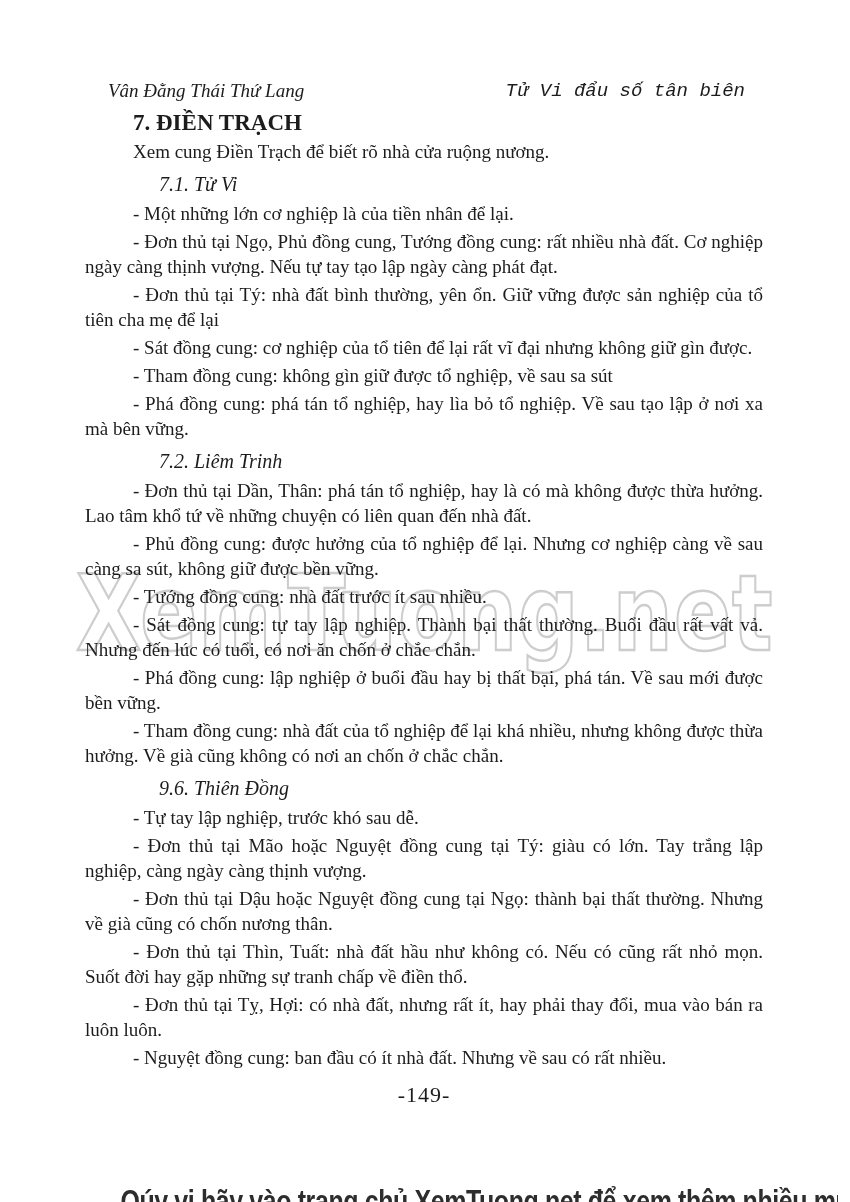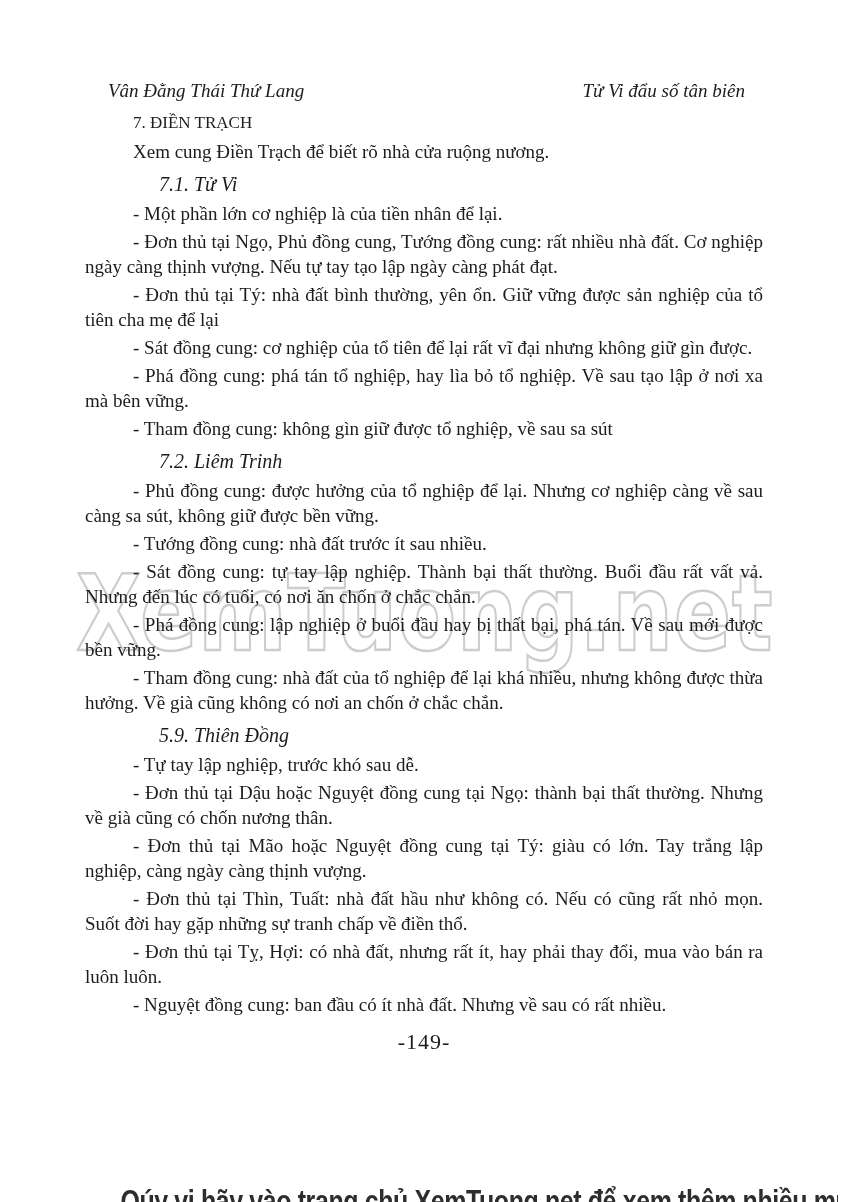--- a/index.html
+++ b/index.html
@@ -18,21 +18,21 @@
     top: 55px;
     left: 85px;
     width: 680px;
     display: flex;
     justify-content: space-between;
     font-style: italic;
     font-size: 19px;
     z-index: 2;
   }
   .running-header .hdr-left  { padding-left: 23px; }
-  .running-header .hdr-right { padding-right: 20px; }
+  .running-header .hdr-right { padding-right: 20px; font-family: Liberation Mono, monospace; }
   .watermark {
     position: absolute;
     top: 536px;
     left: 76px;
     z-index: 1;
     font-family: "DejaVu Sans", sans-serif;
     font-weight: bold;
     font-size: 106px;
     line-height: 1;
     white-space: nowrap;
@@ -44,22 +44,22 @@
     pointer-events: none;
   }
   .content {
     position: absolute;
     top: 84px;
     left: 85px;
     width: 678px;
     z-index: 2;
   }
   .doc-title {
-    font-size: 17px;
-    font-weight: normal;
+    font-size: 23px;
+    font-weight: bold;
     margin: 0 0 0 48px;
     line-height: 27px;
   }
   .section-heading {
     font-size: 20px;
     font-weight: normal;
     font-style: italic;
     margin: 7px 0 0 74px;
     line-height: 27px;
   }
@@ -106,38 +106,39 @@
     <span class="hdr-right">Tử Vi đẩu số tân biên</span>
   </div>
 
   <div class="watermark">XemTuong.net</div>
 
   <div class="content">
     <div class="doc-title">7. ĐIỀN TRẠCH</div>
     <p class="para">Xem cung Điền Trạch để biết rõ nhà cửa ruộng nương.</p>
 
     <div class="section-heading">7.1. Tử Vi</div>
-    <p class="para">- Một phần lớn cơ nghiệp là của tiền nhân để lại.</p>
+    <p class="para">- Một những lớn cơ nghiệp là của tiền nhân để lại.</p>
     <p class="para">- Đơn thủ tại Ngọ, Phủ đồng cung, Tướng đồng cung: rất nhiều nhà đất. Cơ nghiệp ngày càng thịnh vượng. Nếu tự tay tạo lập ngày càng phát đạt.</p>
     <p class="para">- Đơn thủ tại Tý: nhà đất bình thường, yên ổn. Giữ vững được sản nghiệp của tổ tiên cha mẹ để lại</p>
     <p class="para">- Sát đồng cung: cơ nghiệp của tổ tiên để lại rất vĩ đại nhưng không giữ gìn được.</p>
+    <p class="para">- Tham đồng cung: không gìn giữ được tổ nghiệp, về sau sa sút</p>
     <p class="para">- Phá đồng cung: phá tán tổ nghiệp, hay lìa bỏ tổ nghiệp. Về sau tạo lập ở nơi xa mà bên vững.</p>
-    <p class="para">- Tham đồng cung: không gìn giữ được tổ nghiệp, về sau sa sút</p>
 
     <div class="section-heading">7.2. Liêm Trinh</div>
+    <p class="para">- Đơn thủ tại Dần, Thân: phá tán tổ nghiệp, hay là có mà không được thừa hưởng. Lao tâm khổ tứ về những chuyện có liên quan đến nhà đất.</p>
     <p class="para">- Phủ đồng cung: được hưởng của tổ nghiệp để lại. Nhưng cơ nghiệp càng về sau càng sa sút, không giữ được bền vững.</p>
     <p class="para">- Tướng đồng cung: nhà đất trước ít sau nhiều.</p>
     <p class="para">- Sát đồng cung: tự tay lập nghiệp. Thành bại thất thường. Buổi đầu rất vất vả. Nhưng đến lúc có tuổi, có nơi ăn chốn ở chắc chắn.</p>
     <p class="para">- Phá đồng cung: lập nghiệp ở buổi đầu hay bị thất bại, phá tán. Về sau mới được bền vững.</p>
     <p class="para">- Tham đồng cung: nhà đất của tổ nghiệp để lại khá nhiều, nhưng không được thừa hưởng. Về già cũng không có nơi an chốn ở chắc chắn.</p>
 
-    <div class="section-heading">5.9. Thiên Đồng</div>
+    <div class="section-heading">9.6. Thiên Đồng</div>
     <p class="para">- Tự tay lập nghiệp, trước khó sau dễ.</p>
+    <p class="para">- Đơn thủ tại Mão hoặc Nguyệt đồng cung tại Tý: giàu có lớn. Tay trắng lập nghiệp, càng ngày càng thịnh vượng.</p>
     <p class="para">- Đơn thủ tại Dậu hoặc Nguyệt đồng cung tại Ngọ: thành bại thất thường. Nhưng về già cũng có chốn nương thân.</p>
-    <p class="para">- Đơn thủ tại Mão hoặc Nguyệt đồng cung tại Tý: giàu có lớn. Tay trắng lập nghiệp, càng ngày càng thịnh vượng.</p>
     <p class="para">- Đơn thủ tại Thìn, Tuất: nhà đất hầu như không có. Nếu có cũng rất nhỏ mọn. Suốt đời hay gặp những sự tranh chấp về điền thổ.</p>
     <p class="para">- Đơn thủ tại Tỵ, Hợi: có nhà đất, nhưng rất ít, hay phải thay đổi, mua vào bán ra luôn luôn.</p>
     <p class="para">- Nguyệt đồng cung: ban đầu có ít nhà đất. Nhưng về sau có rất nhiều.</p>
 
     <div class="page-number">-149-</div>
   </div>
 
   <div class="footer">
     <span class="footer-text">Qúy vị hãy vào trang chủ XemTuong.net để xem thêm nhiều mục hay khác</span>
   </div>

